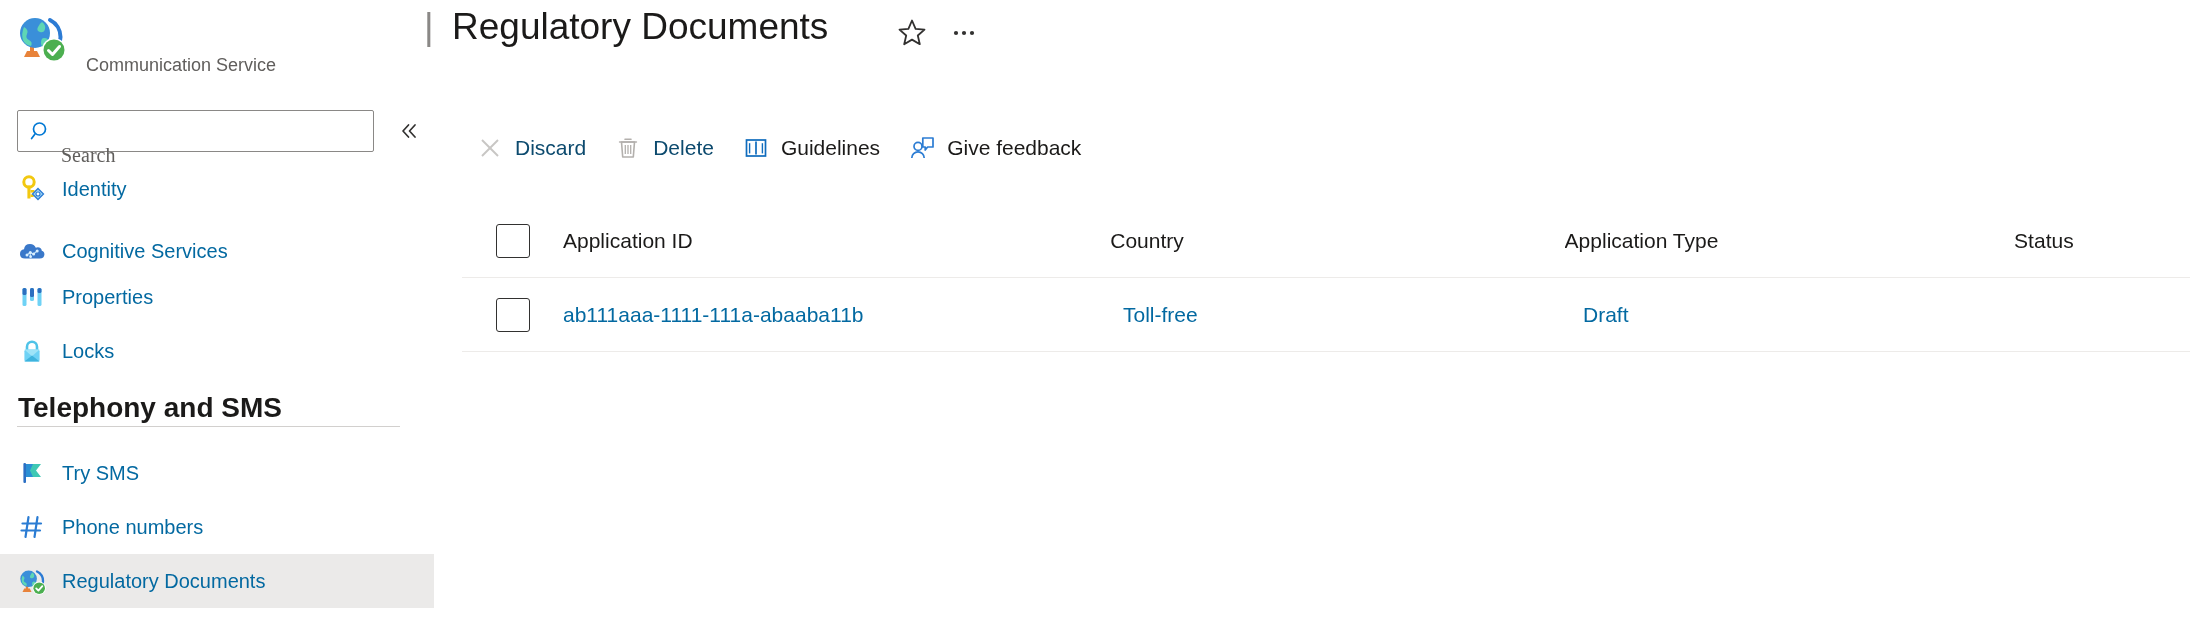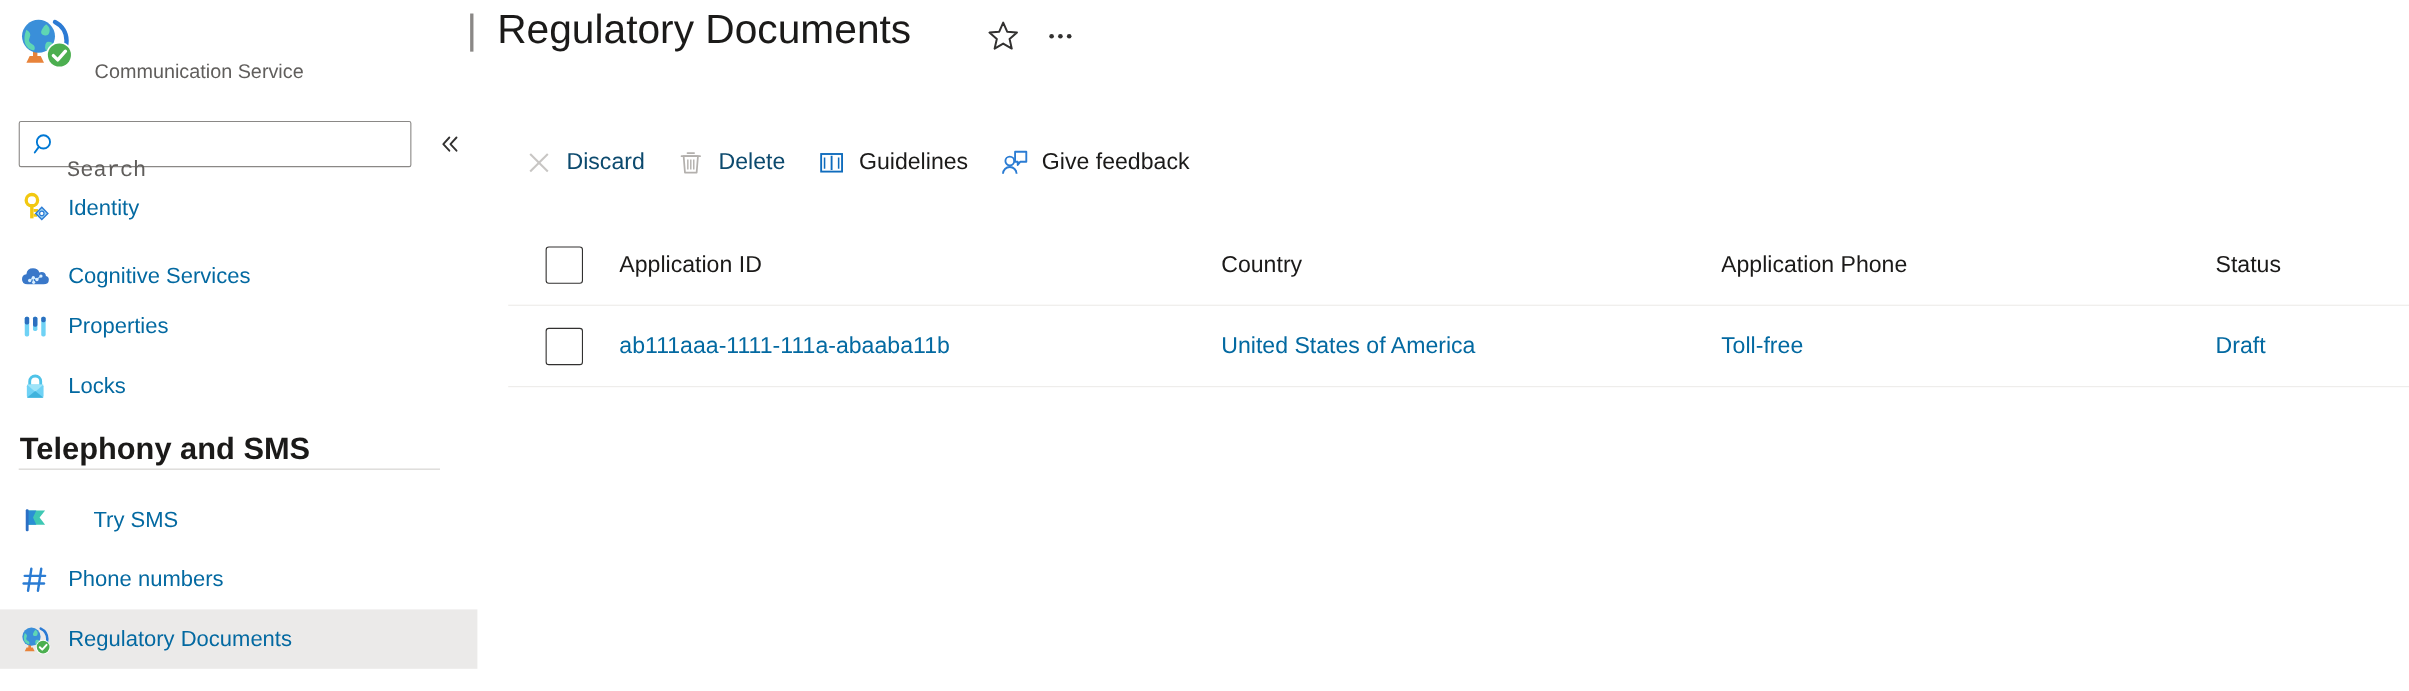--- a/index.html
+++ b/index.html
@@ -47,21 +47,21 @@
   .sidebar { position: absolute; left: 0; top: 96px; width: 434px; height: 532px; background: #fff; }
   .search-row { position: absolute; left: 0; top: 14px; width: 434px; height: 46px; }
   .search-box {
     position: absolute; left: 17px; top: 0; width: 357px; height: 42px;
     border: 1px solid #8a8886; border-radius: 2px; background: #fff;
     display: flex; align-items: center; padding-left: 12px;
   }
   .search-icon { width: 22px; height: 22px; flex: 0 0 auto; margin-right: 9px; }
   .search-input {
     border: none; outline: none; background: transparent;
-    font-family: Liberation Mono, monospace; font-size: 20px; color: #000000;
+    font-family: Liberation Serif, serif; font-size: 20px; color: #000000;
     width: 290px; padding: 0; margin-top: 48px;
   }
   .search-input::placeholder { color: #605e5c; opacity: 1; }
   .collapse-btn {
     position: absolute; left: 392px; top: 6px; width: 32px; height: 30px;
     display: flex; align-items: center; justify-content: center;
     color: #323130; font-size: 20px; cursor: pointer;
   }
 
   .nav-item {
@@ -220,21 +220,21 @@
           <path d="M7.4 13.6 L15 20.2 L22.6 13.6 Z" fill="#9fe4f8"></path>
           <path d="M7.4 25.6 L15 19.4 L22.6 25.6 Z" fill="#3fb3dd"></path>
         </svg>
       </span>
       <span class="nav-label">Locks</span>
     </div>
 
     <div class="section-head" style="top:296px;">Telephony and SMS</div>
     <div class="section-rule" style="top:330px;"></div>
 
-    <div class="nav-item" style="top:350px;gap:23px;">
+    <div class="nav-item" style="top:350px;">
       <span class="nav-ico">
         <svg viewBox="0 0 30 30" width="30" height="30">
           <path d="M8 6 L24 6 L19 12.5 L24 19 L8 19 Z" fill="#3fc8b4"></path>
           <path d="M8 6 L16 6 L13 12.5 L16 19 L8 19 Z" fill="#2b8fd4"></path>
           <rect x="6.4" y="5" width="2.6" height="20" rx="1.1" fill="#2b6fc4"></rect>
         </svg>
       </span>
       <span class="nav-label">Try SMS</span>
     </div>
 
@@ -323,30 +323,29 @@
       <span>Give feedback</span>
     </div>
   </div>
 
   <div class="grid">
 
     <div class="grid-row grid-head">
       <span class="cbx"></span>
       <span class="cell col-appid">Application ID</span>
       <span class="cell col-country">Country</span>
-      <span class="cell col-apptype">Application Phone</span>
+      <span class="cell col-apptype">Application Type</span>
       <span class="cell col-status">Status</span>
     </div>
 
     <div class="grid-rule"></div>
 
     <div class="grid-row">
       <span class="cbx"></span>
       <span class="cell col-appid">ab111aaa-1111-111a-abaaba11b</span>
-      <span class="cell col-country">United States of America</span>
       <span class="cell col-apptype">Toll-free</span>
       <span class="cell col-status">Draft</span>
     </div>
 
     <div class="grid-rule"></div>
   </div>
 
 </div>
 
 </body></html>

